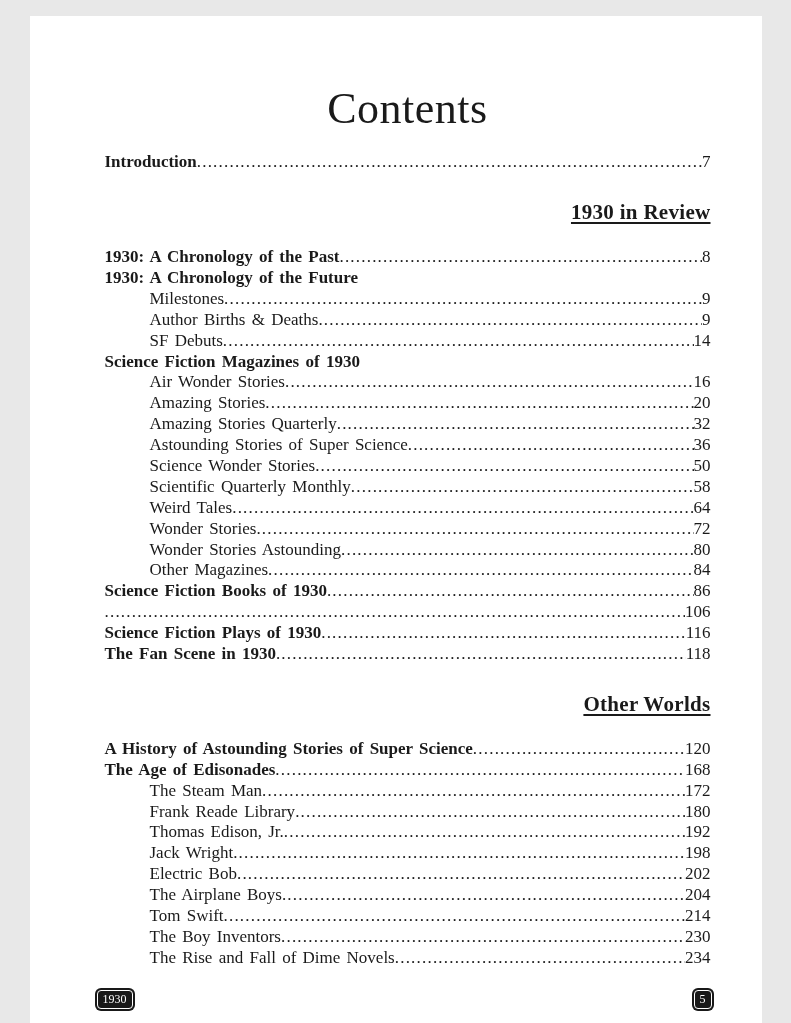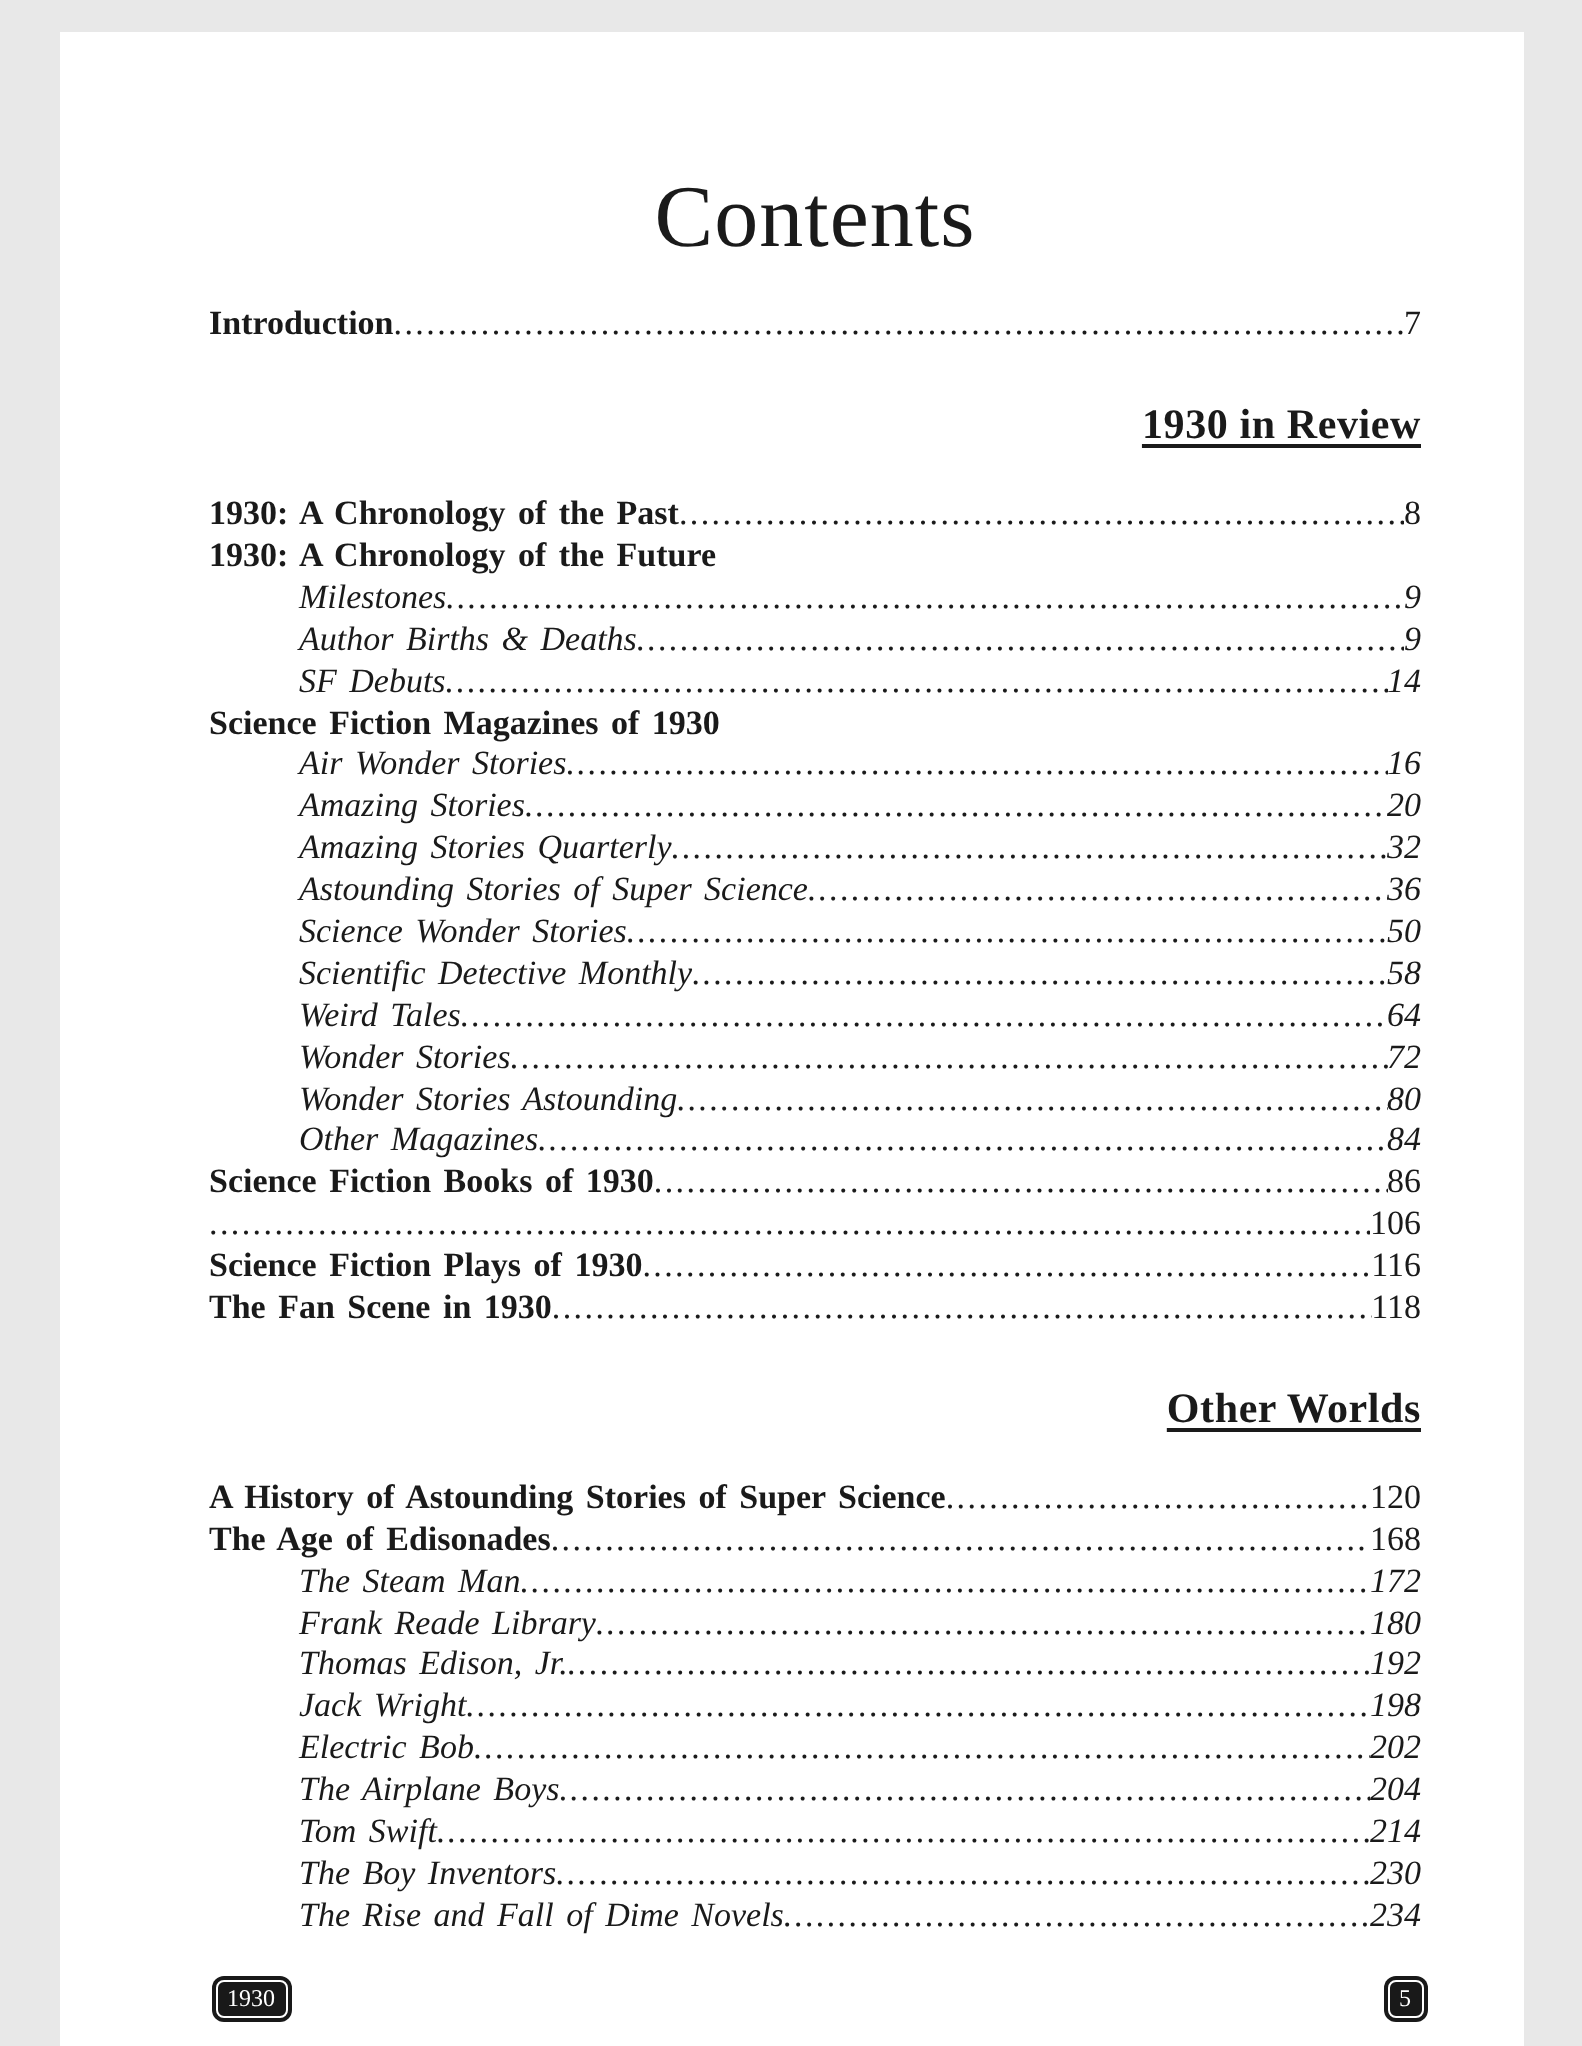--- a/index.html
+++ b/index.html
@@ -48,36 +48,36 @@
     margin-top: 26px;
     margin-bottom: 22px;
     letter-spacing: 0.3px;
   }
   .toc-row {
     display: flex;
     align-items: baseline;
     height: 20.9px;
     white-space: nowrap;
   }
-  .toc-row.indent { padding-left: 45px; font-style: italic; }
+  .toc-row.indent { padding-left: 45px; }
   .toc-row .label { word-spacing: 2px; }
   .toc-row.bold .label { font-weight: 700; }
   .leader {
     flex: 1 1 auto;
     overflow: hidden;
     min-width: 10px;
     letter-spacing: 1.2px;
   }
   .leader::after {
     content: "............................................................................................................................................................................................................";
   }
   .pagenum { font-weight: 400; }
   .footer {
     position: absolute;
-    left: 78px;
+    left: 67px;
     right: 50px;
     top: 974px;
     display: flex;
     justify-content: space-between;
     align-items: center;
   }
   .badge {
     display: inline-block;
     background: var(--badge-bg);
     color: var(--badge-text);
@@ -149,21 +149,21 @@
           <span class="label">Astounding Stories of Super Science</span>
           <span class="leader"></span>
           <span class="pagenum">36</span>
         </div>
         <div class="toc-row indent">
           <span class="label">Science Wonder Stories</span>
           <span class="leader"></span>
           <span class="pagenum">50</span>
         </div>
         <div class="toc-row indent">
-          <span class="label">Scientific Detective Monthly</span>
+          <span class="label">Scientific Quarterly Monthly</span>
           <span class="leader"></span>
           <span class="pagenum">58</span>
         </div>
         <div class="toc-row indent">
           <span class="label">Weird Tales</span>
           <span class="leader"></span>
           <span class="pagenum">64</span>
         </div>
         <div class="toc-row indent">
           <span class="label">Wonder Stories</span>

